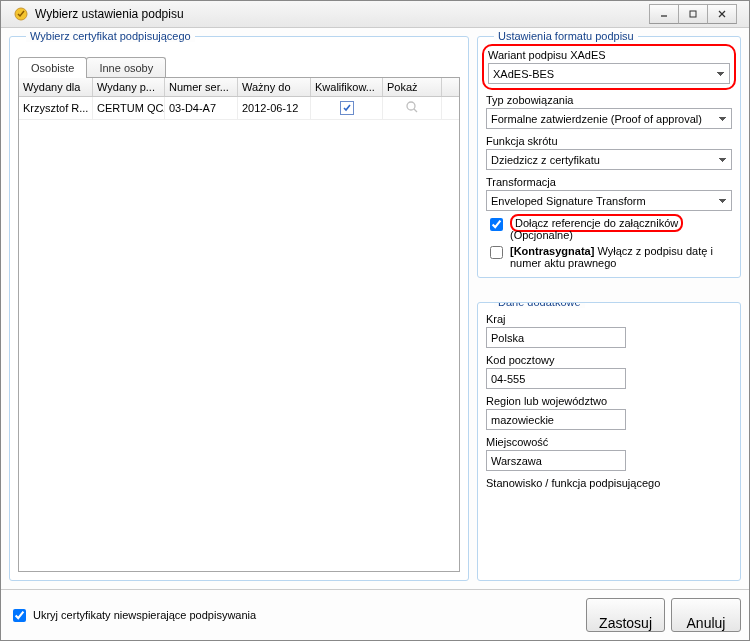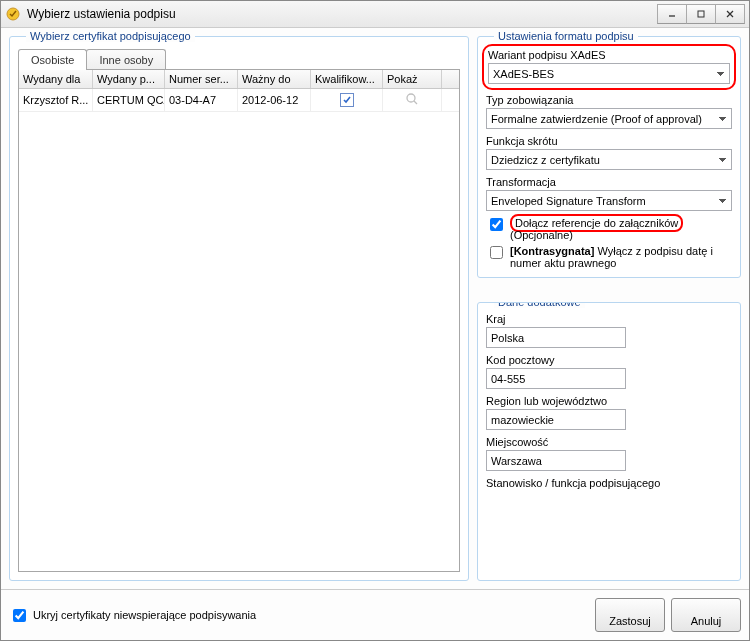--- a/index.html
+++ b/index.html
@@ -1,29 +1,29 @@
 <!DOCTYPE html>
 <html><head>
 <meta charset="utf-8">
 <style>
 html,body{margin:0;padding:0;font-family:Tahoma,"Segoe UI",sans-serif;font-size:11px;color:#000;background:#fff}
 .window{width:750px;height:641px;border:1px solid #888;box-sizing:border-box;display:flex;flex-direction:column;background:#fdfdfd}
-.titlebar{height:26px;background:linear-gradient(#f7f7f7,#e8e8e8);border-bottom:1px solid #ccc;display:flex;align-items:center;padding:0 4px}
+.titlebar{height:26px;background:linear-gradient(#f7f7f7,#e8e8e8);border-bottom:1px solid #ccc;display:flex;align-items:center;padding:0 12px}
 .titlebar-icon{width:16px;height:16px;margin-right:6px;display:inline-flex;align-items:center;justify-content:center}
 .titlebar-title{flex:1;font-size:12px}
 .win-buttons{display:flex;gap:0}
 .win-btn{width:28px;height:18px;border:1px solid #aaa;border-bottom:1px solid #999;background:linear-gradient(#fcfcfc,#e5e5e5);display:flex;align-items:center;justify-content:center;margin-left:-1px}
 .win-btn svg{width:10px;height:10px}
 .content{flex:1;display:flex;gap:8px;padding:8px;box-sizing:border-box}
 .panel{border:1px solid #b8d6f0;border-radius:3px;background:#fff;position:relative;padding:10px 8px 8px;box-sizing:border-box}
 .panel-title{position:absolute;top:-7px;left:16px;background:#fdfdfd;padding:0 4px;color:#15428b;font-size:11px}
 .left-col{width:460px;display:flex;flex-direction:column}
 .left-panel{flex:1;display:flex;flex-direction:column}
 .right-col{flex:1;display:flex;flex-direction:column;gap:24px}
-.tabstrip{display:flex;margin-bottom:0;margin-top:2px}
+.tabstrip{display:flex;margin-bottom:0;margin-top:10px}
 .tab{border:1px solid #a7a7a7;border-bottom:none;padding:4px 12px;background:linear-gradient(#fbfbfb,#eee);border-radius:3px 3px 0 0;margin-right:-1px;color:#333}
 .tab.active{background:#fff;position:relative;z-index:2}
 .grid{border:1px solid #a7a7a7;flex:1;background:#fff;margin-top:-1px}
 .grid-header{display:flex;background:linear-gradient(#fbfbfb,#ececec);border-bottom:1px solid #c8c8c8}
 .gh{border-right:1px solid #d0d0d0;padding:3px 4px;box-sizing:border-box;white-space:nowrap;overflow:hidden;text-overflow:ellipsis}
 .grid-row{display:flex;border-bottom:1px solid #eee}
 .gc{border-right:1px solid #eee;padding:3px 4px;box-sizing:border-box;white-space:nowrap;overflow:hidden;text-overflow:ellipsis;display:flex;align-items:center}
 .gc.center{justify-content:center}
 .col1{width:74px}
 .col2{width:72px}
@@ -36,21 +36,21 @@
 .select,.text-input{width:100%;box-sizing:border-box;border:1px solid #abadb3;background:#fff;padding:2px 4px;font-family:inherit;font-size:11px;height:21px}
 .select{appearance:none;background-image:linear-gradient(45deg,transparent 50%,#555 50%),linear-gradient(135deg,#555 50%,transparent 50%);background-position:right 8px center,right 4px center;background-size:4px 4px,4px 4px;background-repeat:no-repeat;padding-right:18px}
 .text-input.short{width:140px}
 .highlight-box{border:2px solid #F00;border-radius:10px;padding:3px 4px 4px;margin:-3px -4px 4px}
 .checkbox-row{display:flex;align-items:flex-start;gap:4px;margin-top:4px}
 .checkbox-row input{margin-top:1px}
 .inline-highlight{border:2px solid #F00;border-radius:8px;padding:1px 3px;display:inline}
 .bold{font-weight:bold}
 .footer{border-top:1px solid #ccc;padding:8px;display:flex;align-items:center}
 .footer-left{flex:1;display:flex;align-items:center;gap:4px}
-.btn{min-width:70px;height:22px;border:1px solid #8a8a8a;background:linear-gradient(#fdfdfd,#e6e6e6);border-radius:3px;font-family:inherit;font-size:11px;padding:16px 12px;margin-left:6px}
+.btn{min-width:70px;height:22px;border:1px solid #8a8a8a;background:linear-gradient(#fdfdfd,#e6e6e6);border-radius:3px;font-family:inherit;font-size:14px;padding:16px 12px;margin-left:6px}
 .magnify{color:#999}
 .check{width:12px;height:12px;border:1px solid #6a8ccb;background:#fff;display:inline-flex;align-items:center;justify-content:center}
 .check svg{width:10px;height:10px}
 .dane-panel{flex:1;overflow:auto}
 </style>
 </head>
 <body>
 
 <div class="window">
   <div class="titlebar">

